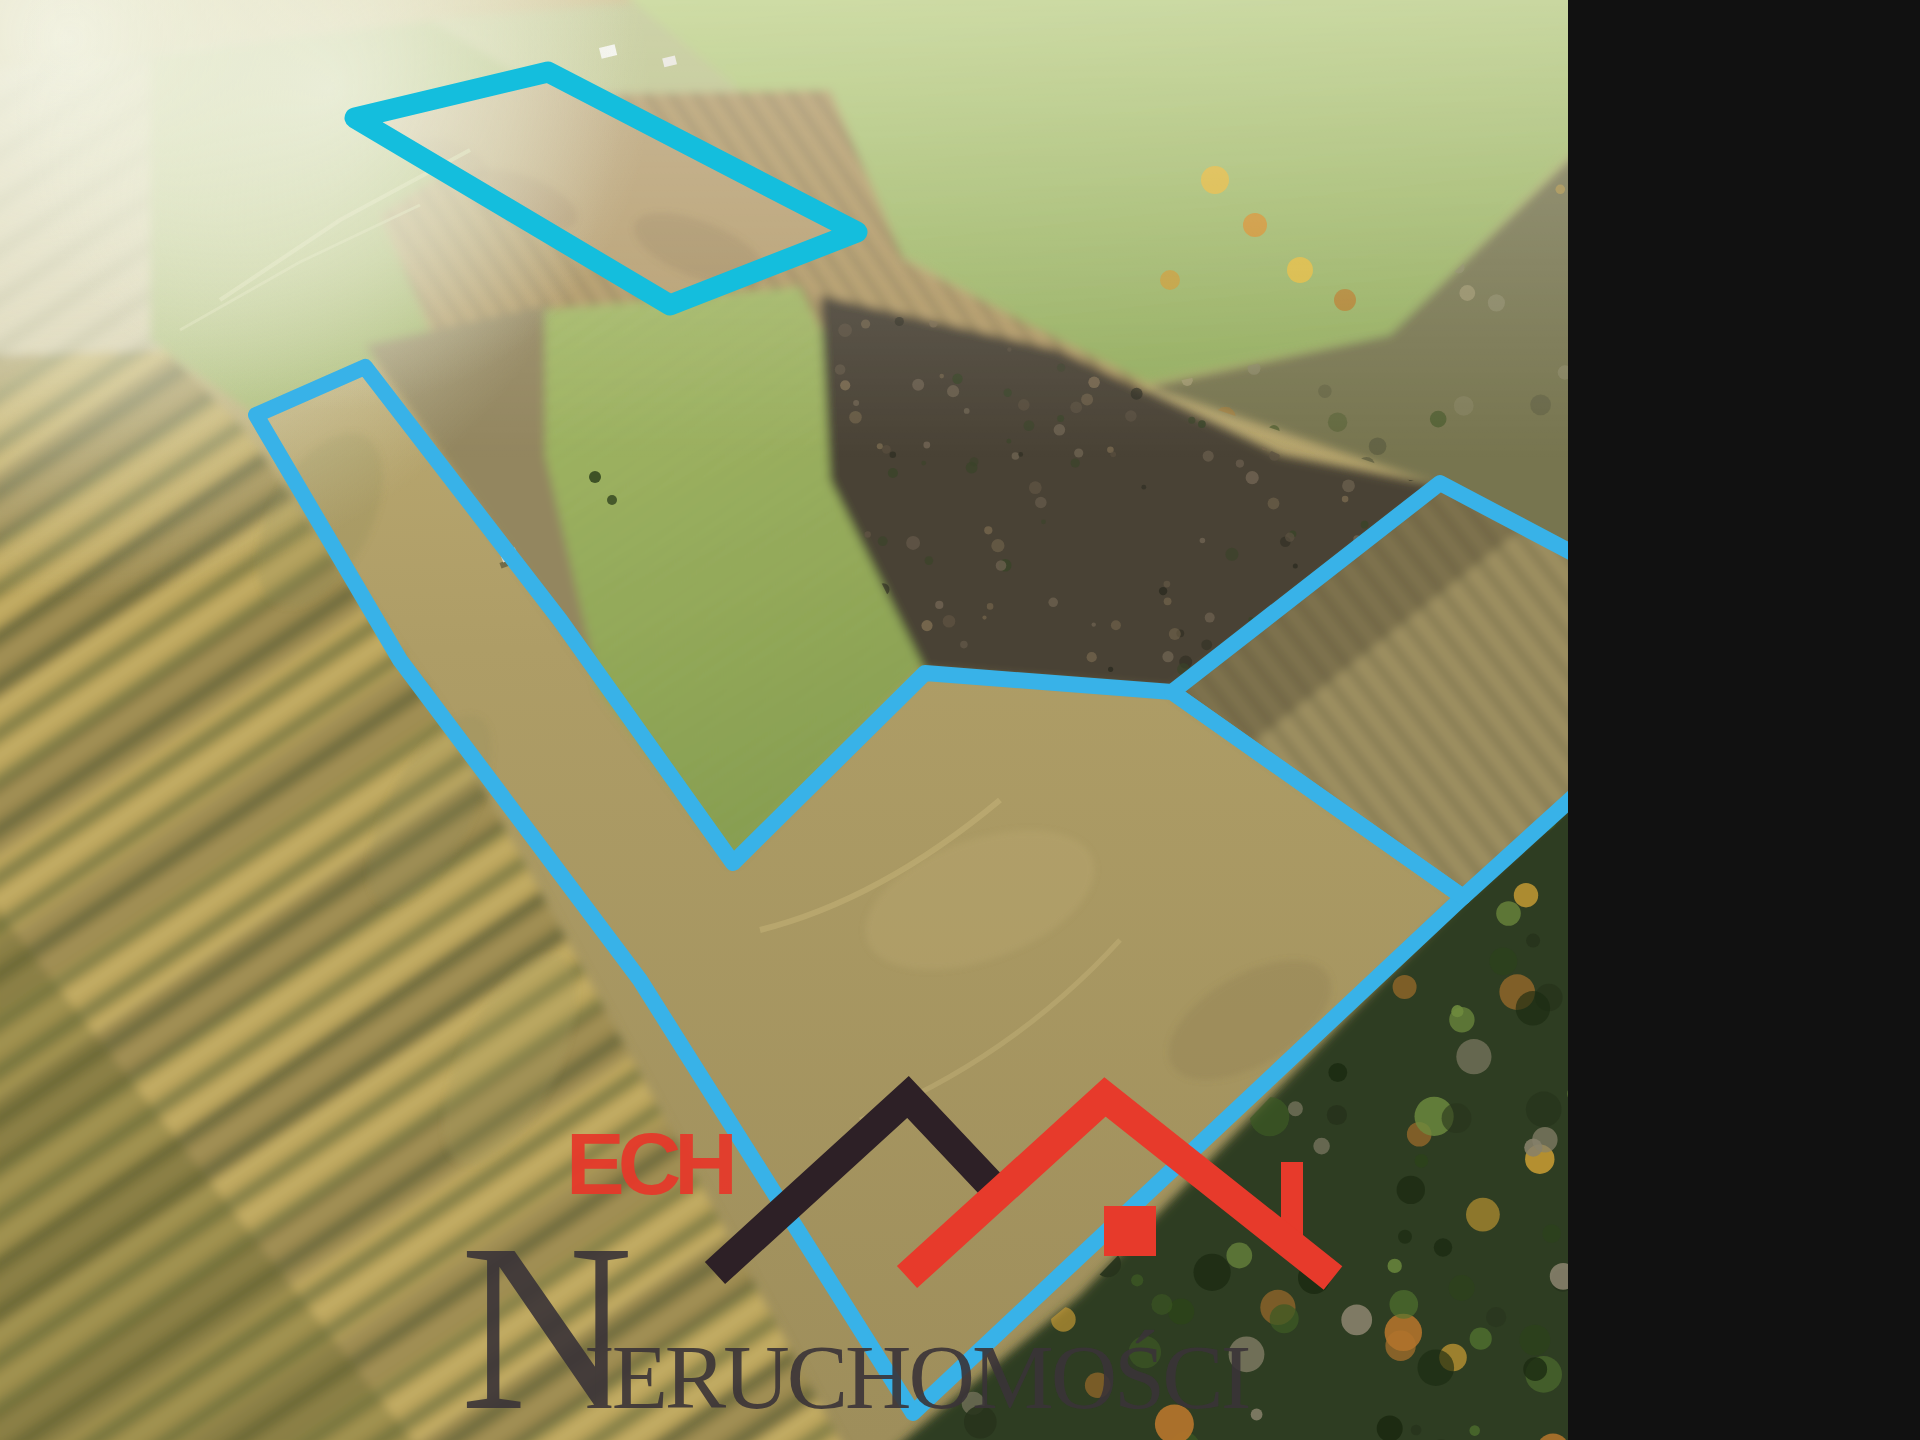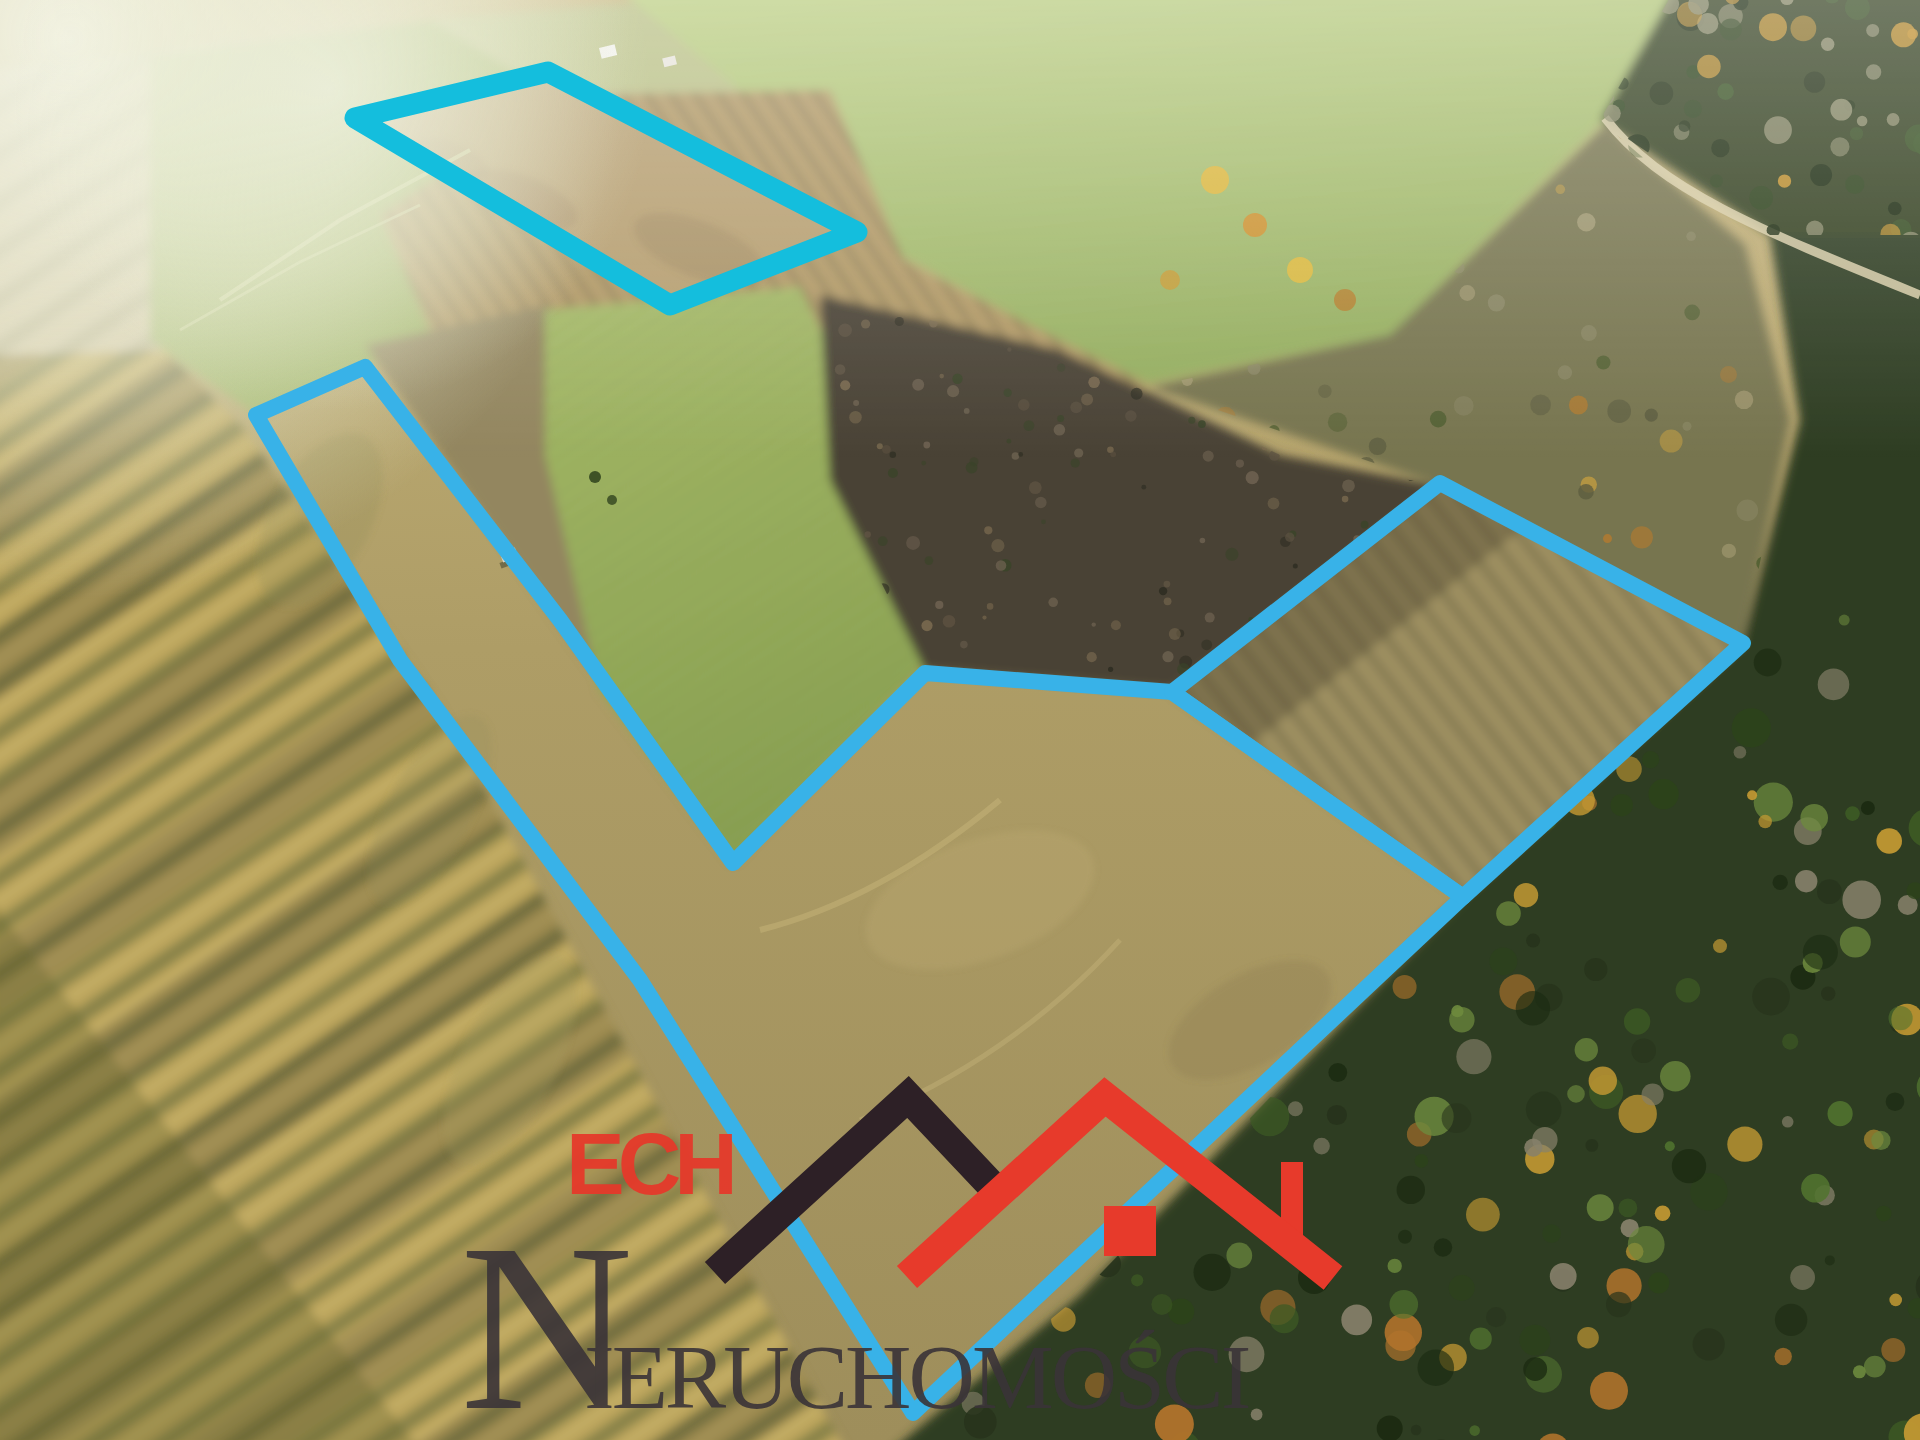--- a/index.html
+++ b/index.html
@@ -1,16 +1,16 @@
 <!DOCTYPE html>
 <html><head>
 <meta charset="utf-8">
 <style>
   html,body{margin:0;padding:0;background:#111;}
-  .stage{position:relative;width:1920px;height:1440px;overflow:hidden;background:#ab9a64;}
+  .stage{position:relative;width:1568px;height:1440px;overflow:hidden;background:#ab9a64;}
   svg{display:block;}
   .parcel{fill:none;stroke-linejoin:round;stroke-linecap:round;}
   .ech{font:700 88px "Liberation Sans",sans-serif;letter-spacing:-7px;}
   .nbig{font:400 240px "Liberation Serif",serif;}
   .nrest{font:400 92px "Liberation Serif",serif;letter-spacing:-3px;}
 </style>
 </head>
 <body>
 
 <div class="stage">

